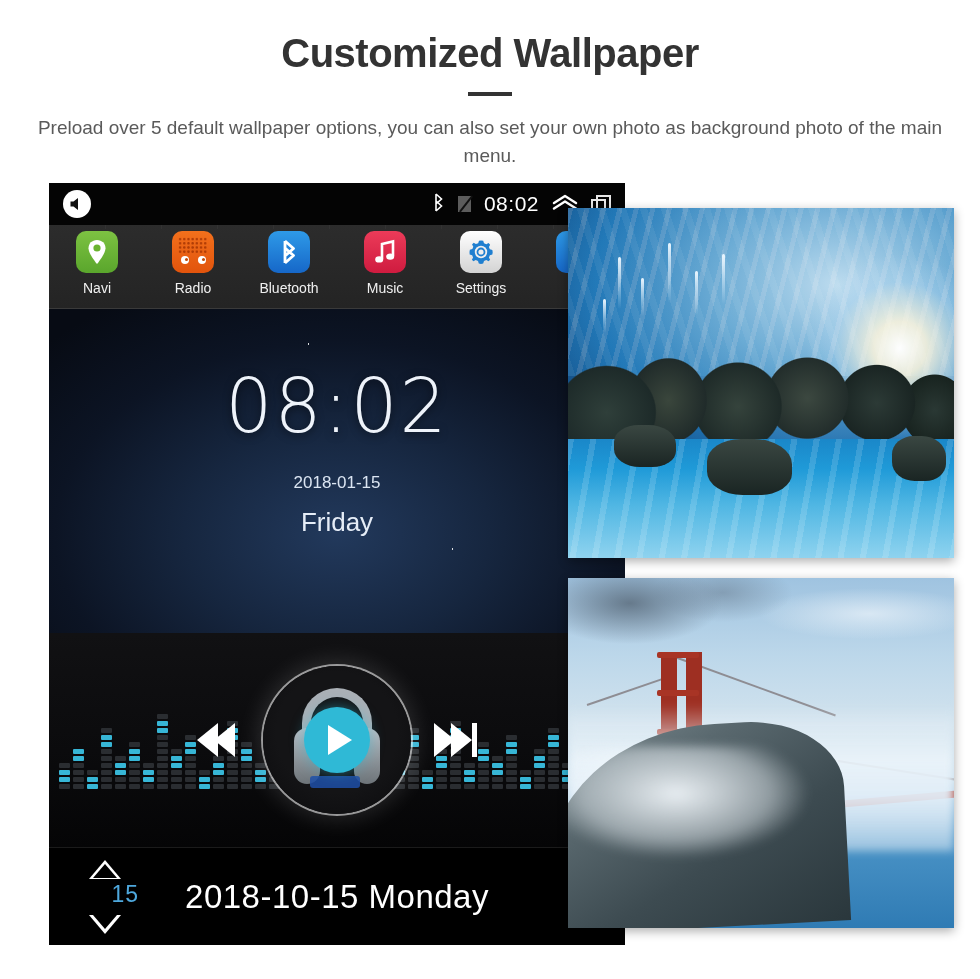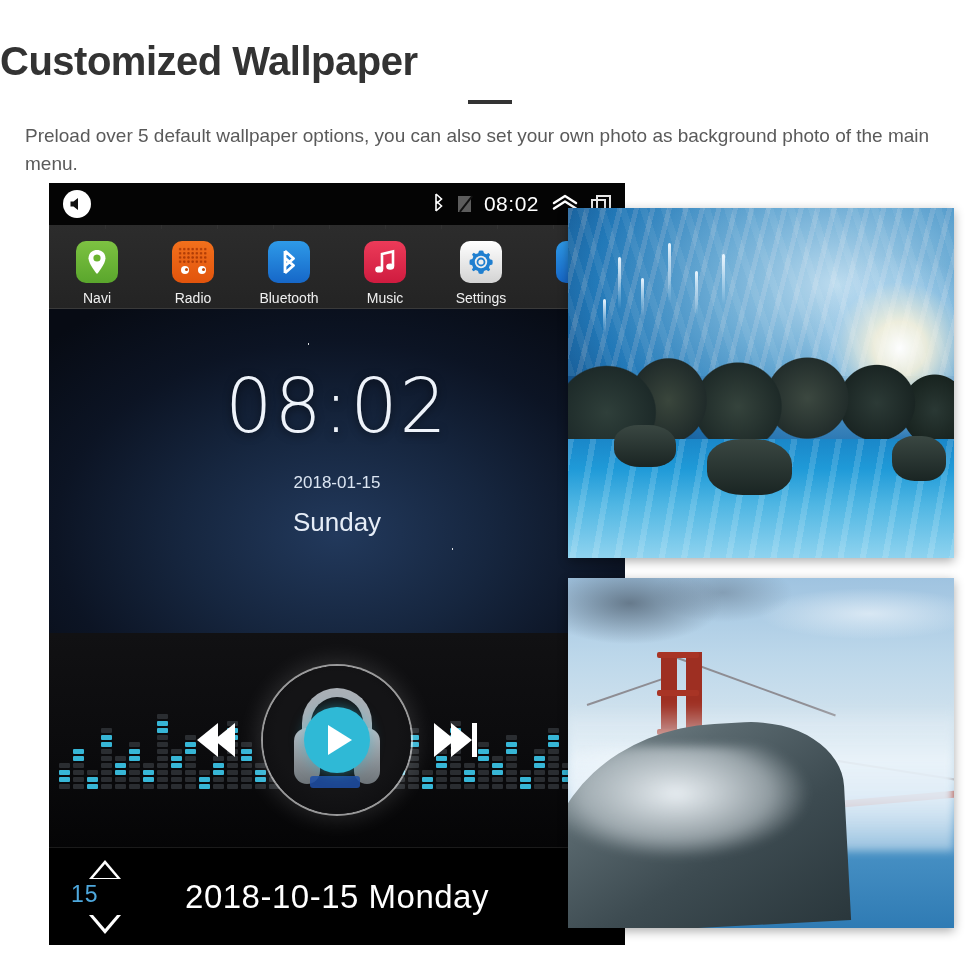--- a/index.html
+++ b/index.html
@@ -5,21 +5,21 @@
   * { box-sizing: border-box; margin: 0; padding: 0; }
   html, body {
     width: 980px; height: 979px;
     background: #ffffff;
     font-family: "Liberation Sans", sans-serif;
     overflow: hidden;
   }
   #page { position: relative; width: 980px; height: 979px; background: #fff; }
 
   
-  .header { position: absolute; left: 0; top: 12px; width: 980px; text-align: left; }
+  .header { position: absolute; left: 0; top: 4px; width: 980px; text-align: center; }
   .page-title {
     font-size: 40px; font-weight: 700; color: #333333;
     letter-spacing: -0.5px; padding-top: 26px; line-height: 1.15;
   }
   .title-divider {
     width: 44px; height: 4px; background: #333333;
     margin: 16px auto 0 auto;
   }
   .subtitle {
     margin-top: 18px; font-size: 19px; color: #5a5a5a;
@@ -58,21 +58,21 @@
   .recents-icon i {
     position: absolute; border: 2px solid #e8e8e8; display:block;
   }
   .recents-icon i.b1 { left: 0; top: 4px; width: 15px; height: 13px; }
   .recents-icon i.b2 { left: 5px; top: 0; width: 15px; height: 13px; border-bottom: none; }
 
   
   .dock {
     position: absolute; left: 0; top: 42px; width: 100%; height: 84px;
     background: linear-gradient(#2c2c2c,#242424);
-    display: flex; align-items: flex-start; padding-top: 16px;
+    display: flex; align-items: flex-start; padding-top: 6px;
     border-bottom: 1px solid #3a3a3a;
   }
   .dock-top-ticks {
     position:absolute; left:0; top:0; width:100%; height:4px;
     background: repeating-linear-gradient(90deg,#333 0 1px, transparent 1px 56px);
   }
   .app { width: 96px; text-align: center; flex: 0 0 96px; }
   .app-icon {
     width: 42px; height: 42px; border-radius: 10px; margin: 0 auto;
     display: flex; align-items: center; justify-content: center;
@@ -186,21 +186,21 @@
   .skip.next { right: 148px; }
   .tri-l { width:0;height:0;border-right: 21px solid #fff; border-top: 17px solid transparent; border-bottom: 17px solid transparent;}
   .tri-r { width:0;height:0;border-left: 21px solid #fff; border-top: 17px solid transparent; border-bottom: 17px solid transparent;}
   .bar-v { width: 5px; height: 34px; background: #fff; }
 
   
   .bottombar {
     position: absolute; left: 0; bottom: 0; width: 100%; height: 98px;
     background: #000; border-top: 1px solid #1b1b1b;
   }
-  .stepper { position: absolute; left: 22px; top: 6px; width: 68px; text-align: left; }
+  .stepper { position: absolute; left: 22px; top: 6px; width: 68px; text-align: right; }
   .tri-outline-up {
     width: 0; height: 0; margin: 6px auto 0 auto;
     border-left: 16px solid transparent; border-right: 16px solid transparent;
     border-bottom: 19px solid #ffffff; position: relative;
   }
   .tri-outline-up::after {
     content:""; position:absolute; left:-12px; top:4px;
     border-left: 12px solid transparent; border-right: 12px solid transparent;
     border-bottom: 14px solid #000;
   }
@@ -427,21 +427,21 @@
         </div>
         <div class="app-label">A</div>
       </div>
     </div>
 
     <div class="wallpaper">
       <div class="stars"></div>
       <div class="clock-widget">
         <div class="big-clock">08:02</div>
         <div class="w-date">2018-01-15</div>
-        <div class="w-day">Sunday</div>
+        <div class="w-day">Friday</div>
       </div>
     </div>
 
     <div class="music-panel">
       <div class="eq" id="eq">
           <div class="eq-col">
             <div class="eq-seg"></div>
             <div class="eq-seg on"></div>
             <div class="eq-seg on"></div>
             <div class="eq-seg"></div>

